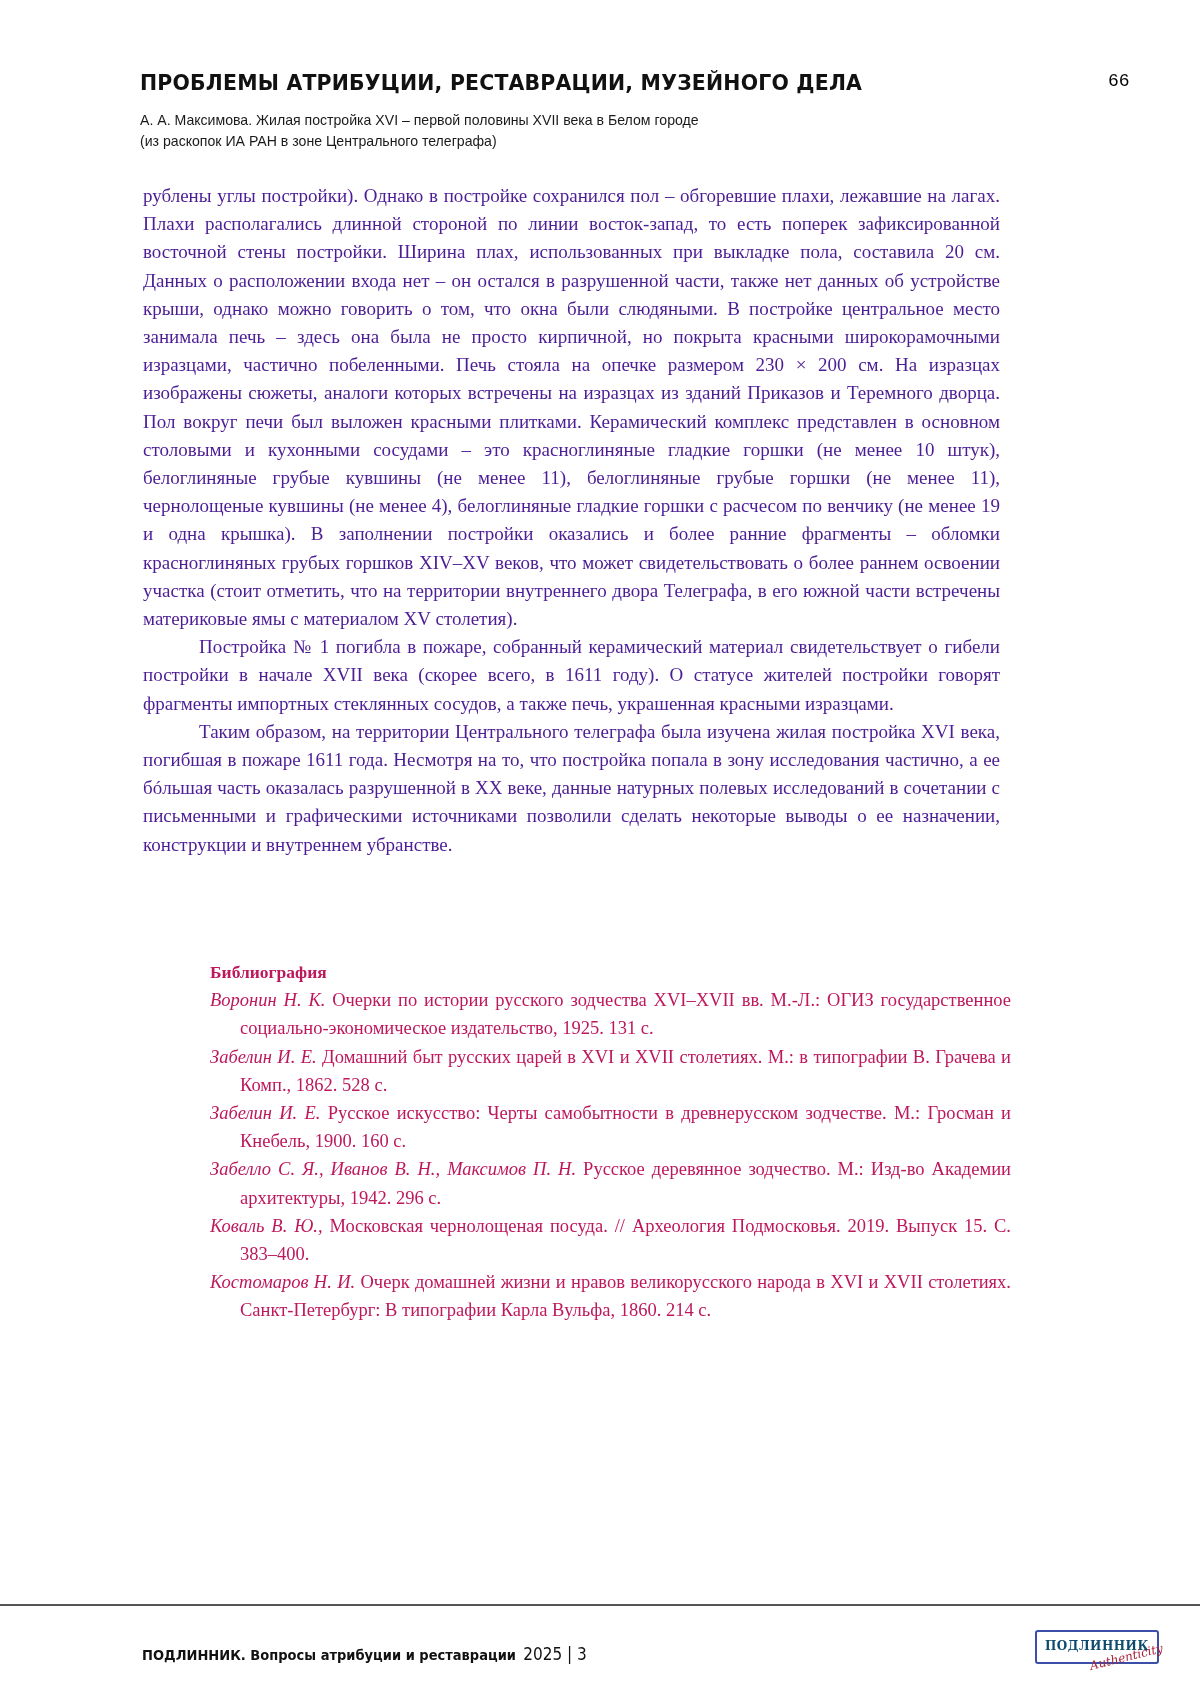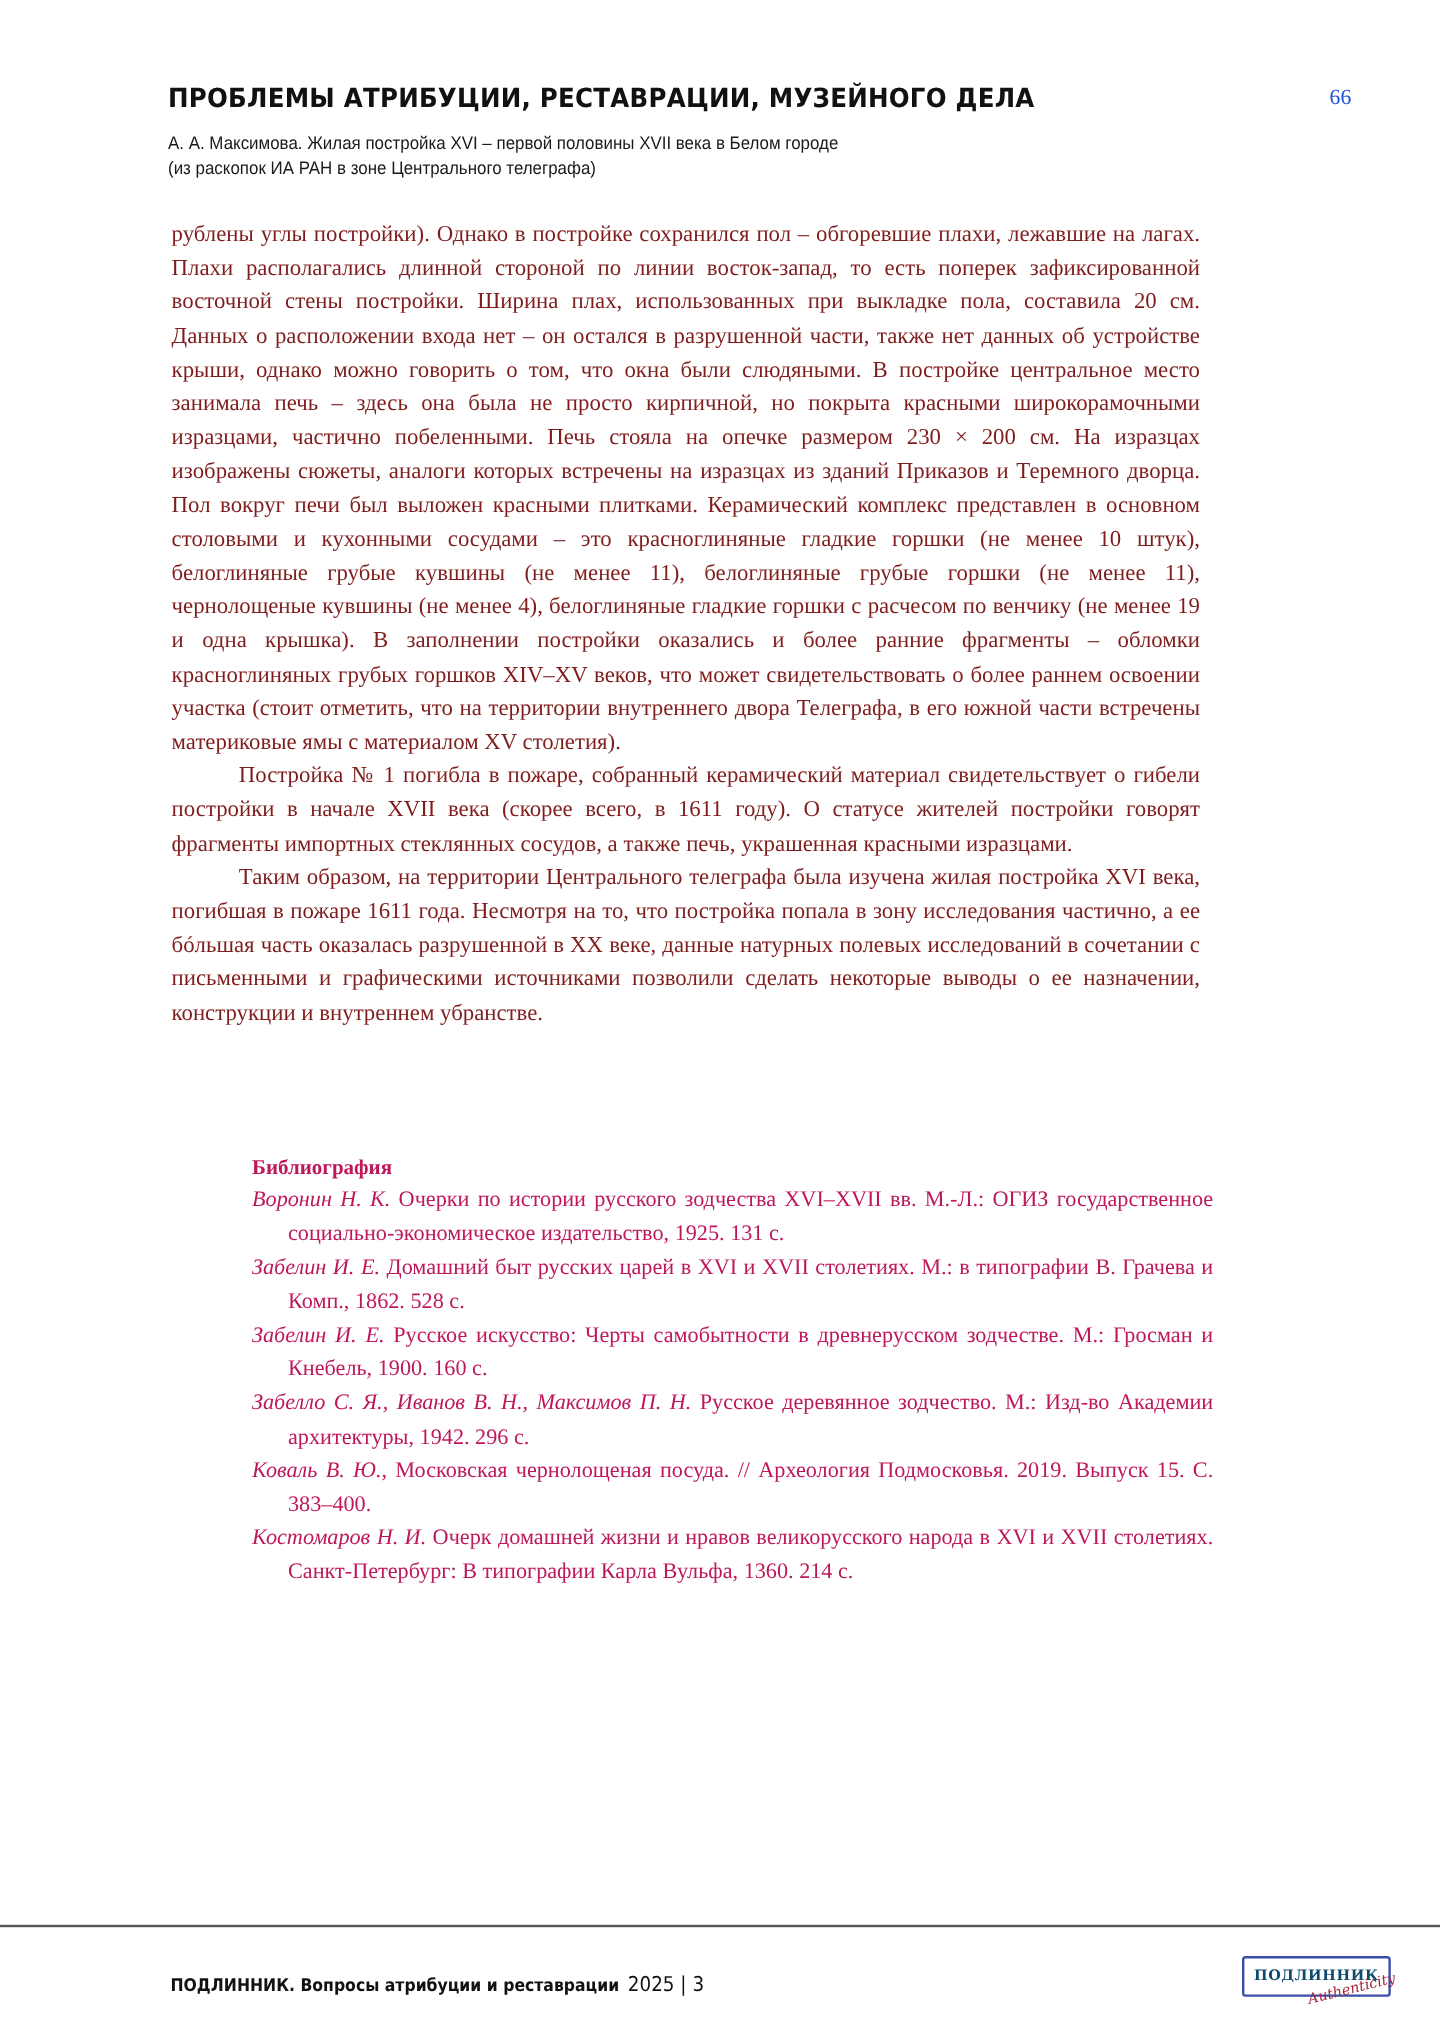--- a/index.html
+++ b/index.html
@@ -5,31 +5,31 @@
   html, body { margin: 0; padding: 0; background: #ffffff; }
   body { width: 1200px; height: 1697px; position: relative; overflow: hidden; color: #1a1a1a; }
   .section-title {
     position: absolute; left: 140px; top: 70px;
     font-family: "DejaVu Sans", sans-serif; font-weight: bold;
     font-size: 22px; letter-spacing: 0.2px; color: #111;
     transform: scaleX(0.93); transform-origin: left top; white-space: nowrap;
   }
   .page-number {
     position: absolute; left: 1108px; top: 71px;
-    font-family: Liberation Serif, serif; font-size: 18px; color: #1d4ed8;
+    font-family: Liberation Mono, monospace; font-size: 18px; color: #000000;
   }
   .subtitle {
     position: absolute; left: 140px; top: 109px;
     font-family: "Liberation Sans", sans-serif; font-size: 15px; line-height: 21px; color: #1a1a1a;
     transform: scaleX(0.94); transform-origin: left top; white-space: nowrap;
   }
   .body-text {
     position: absolute; left: 143px; top: 182px; width: 857px;
     font-family: "Liberation Serif", serif; font-size: 19px; line-height: 28.2px;
-    text-align: justify; hyphens: manual; color: #7f1d1d;
+    text-align: justify; hyphens: manual; color: #4c1d95;
   }
   .body-text p { margin: 0; }
   .body-text p.indent { text-indent: 56px; }
   .biblio {
     position: absolute; left: 210px; top: 958px; width: 801px;
     font-family: Liberation Serif, serif; font-size: 18.5px; line-height: 28.2px; color: #be185d;
   }
   .biblio-heading { font-weight: bold; font-size: 17.5px; margin: 0 0 0 0; }
   .ref { margin: 0; padding-left: 30px; text-indent: -30px; text-align: justify; }
   .ref .authors { font-style: italic; }
@@ -79,21 +79,21 @@
   <p class="indent">Таким образом, на территории Центрального телеграфа была изучена жилая построй­ка XVI века, погибшая в пожаре 1611 года. Несмотря на то, что постройка попала в зону ис­следования частично, а ее бóльшая часть оказалась разрушенной в XX веке, данные натурных полевых исследований в сочетании с письменными и графическими источниками позволи­ли сделать некоторые выводы о ее назначении, конструкции и внутреннем убранстве.</p>
 </div>
 
 <div class="biblio">
   <p class="biblio-heading">Библиография</p>
   <p class="ref"><span class="authors">Воронин Н. К.</span><span> Очерки по истории русского зодчества XVI–XVII вв. М.-Л.: ОГИЗ государственное социально-экономическое издательство, 1925. 131 с.</span></p>
   <p class="ref"><span class="authors">Забелин И. Е.</span><span> Домашний быт русских царей в XVI и XVII столетиях. М.: в типографии В. Грачева и Комп., 1862. 528 с.</span></p>
   <p class="ref"><span class="authors">Забелин И. Е.</span><span> Русское искусство: Черты самобытности в древнерусском зодчестве. М.: Гросман и Кнебель, 1900. 160 с.</span></p>
   <p class="ref"><span class="authors">Забелло С. Я., Иванов В. Н., Максимов П. Н.</span><span> Русское деревянное зодчество. М.: Изд-во Академии архитектуры, 1942. 296 с.</span></p>
   <p class="ref"><span class="authors">Коваль В. Ю.,</span><span> Московская чернолощеная посуда. // Археология Подмосковья. 2019. Выпуск 15. С. 383–400.</span></p>
-  <p class="ref"><span class="authors">Костомаров Н. И.</span><span> Очерк домашней жизни и нравов великорусского народа в XVI и XVII столетиях. Санкт-Петербург: В типографии Карла Вульфа, 1360. 214 с.</span></p>
+  <p class="ref"><span class="authors">Костомаров Н. И.</span><span> Очерк домашней жизни и нравов великорусского народа в XVI и XVII столетиях. Санкт-Петербург: В типографии Карла Вульфа, 1860. 214 с.</span></p>
 </div>
 
 <div class="footer-rule"></div>
 <div class="footer-text">
   <span>ПОДЛИННИК. Вопросы атрибуции и реставрации</span><span class="footer-issue">2025 | 3</span>
 </div>
 <div class="logo">
   <div class="logo-box" style="border-color: rgb(59, 79, 168);"></div>
   <div class="logo-word" style="color: #0c4a6e;">ПОДЛИННИК</div>
   <div class="logo-script" style="color: rgb(168, 36, 58);">Authenticity</div>

